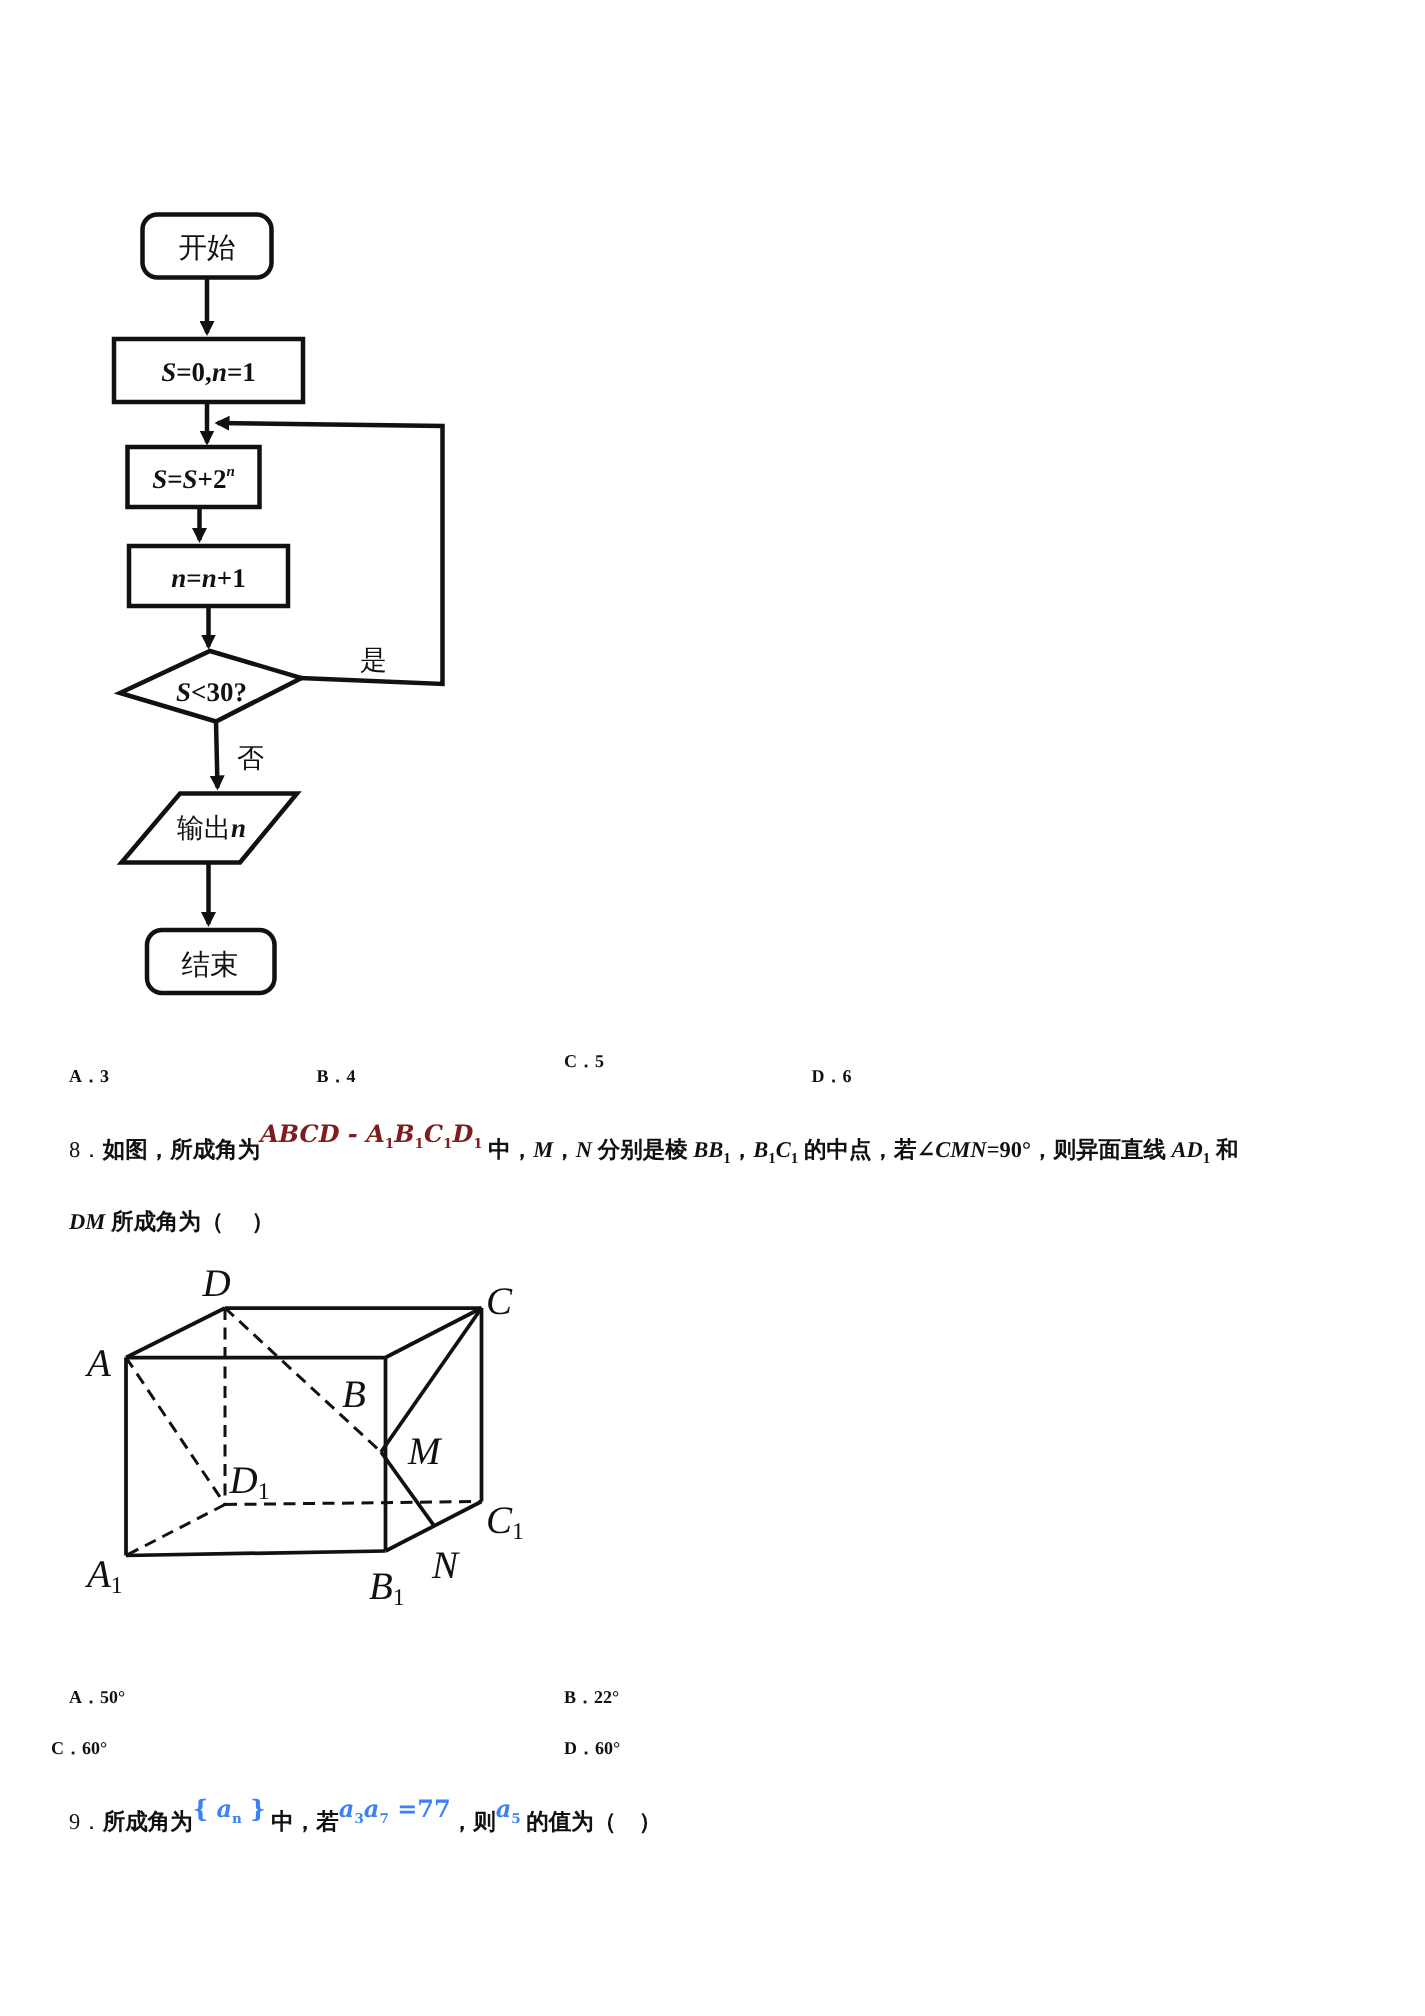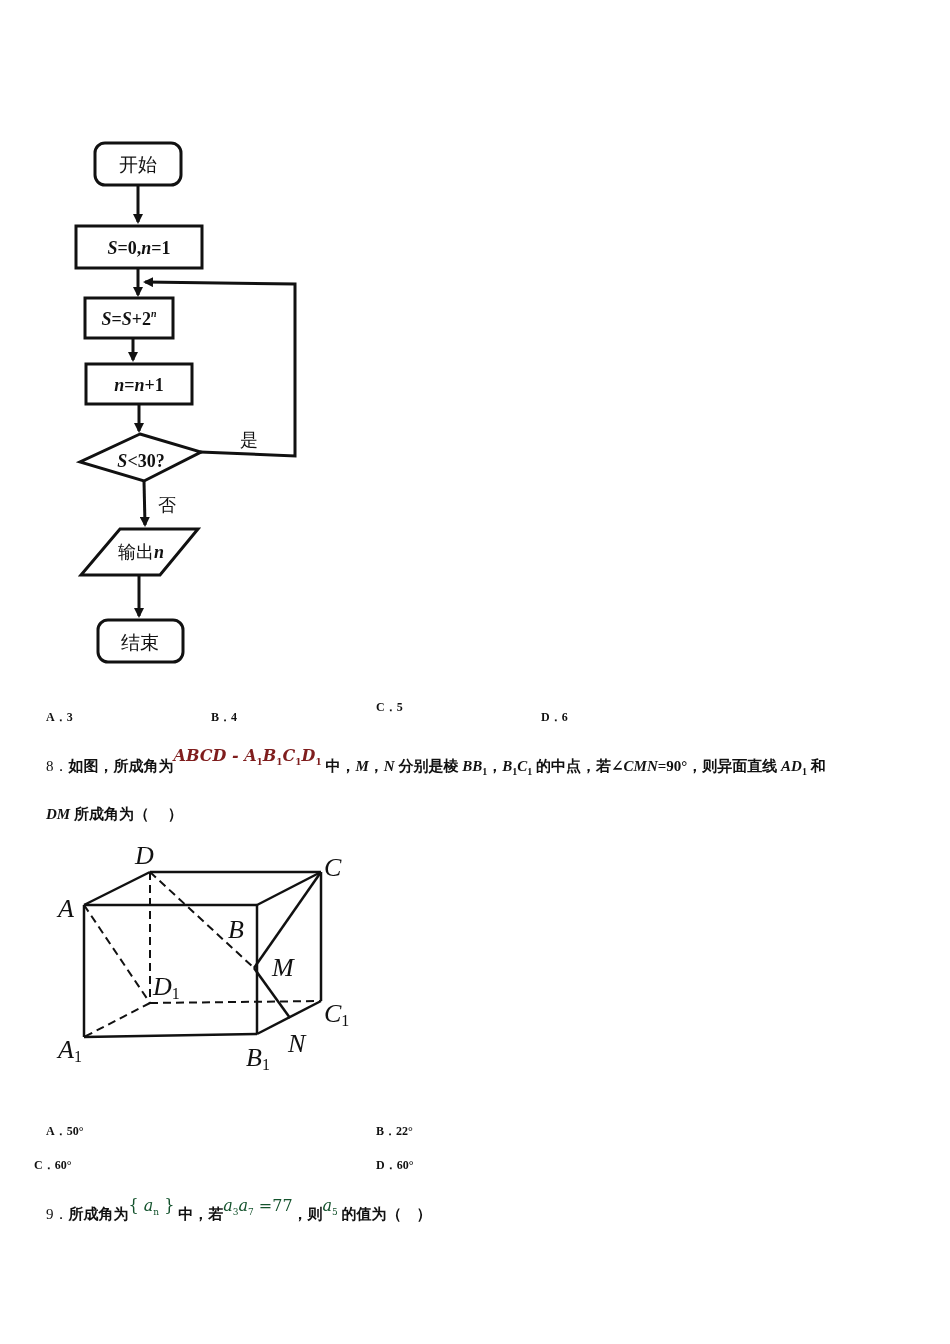--- a/index.html
+++ b/index.html
@@ -5,21 +5,21 @@
     html, body { margin: 0; padding: 0; background: #ffffff; }
     body { width: 950px; height: 1344px; position: relative; overflow: hidden;
            font-family: "Liberation Serif", "DejaVu Serif", serif; color: #111; }
     .abs { position: absolute; }
     svg text { font-family: "Liberation Serif", "DejaVu Serif", serif; }
     .opt { position: absolute; font-size: 12px; font-weight: bold; white-space: nowrap; }
     .q { position: absolute; font-size: 15px; font-weight: bold; white-space: nowrap; }
     .qnum { font-weight: normal; }
     .mathlight { font-family: "DejaVu Serif", serif; font-style: italic; font-weight: bold; color: #7f1d1d; font-size: 16px; position: relative; top: -10px; }
     .mathlight sub { font-size: 9px; font-style: normal; }
-    .mathsmall { font-family: "DejaVu Serif", serif; font-style: italic; font-weight: normal; color: #14532d; font-size: 16px; position: relative; top: -8px; }
+    .mathsmall { font-family: "DejaVu Serif", serif; font-style: italic; font-weight: bold; color: #3b82f6; font-size: 16px; position: relative; top: -8px; }
     .mathsmall sub { font-size: 9px; font-style: normal; }
     .bi { font-style: italic; font-weight: bold; }
     .bi sub { font-size: 10px; font-style: normal; }
   </style>
 </head>
 <body>
 
 <svg class="abs" style="left:0;top:0" width="340" height="680" viewBox="0 0 340 680">
   <defs>
     <marker id="arr" markerWidth="10" markerHeight="10" refX="8" refY="5" orient="auto" markerUnits="userSpaceOnUse">

